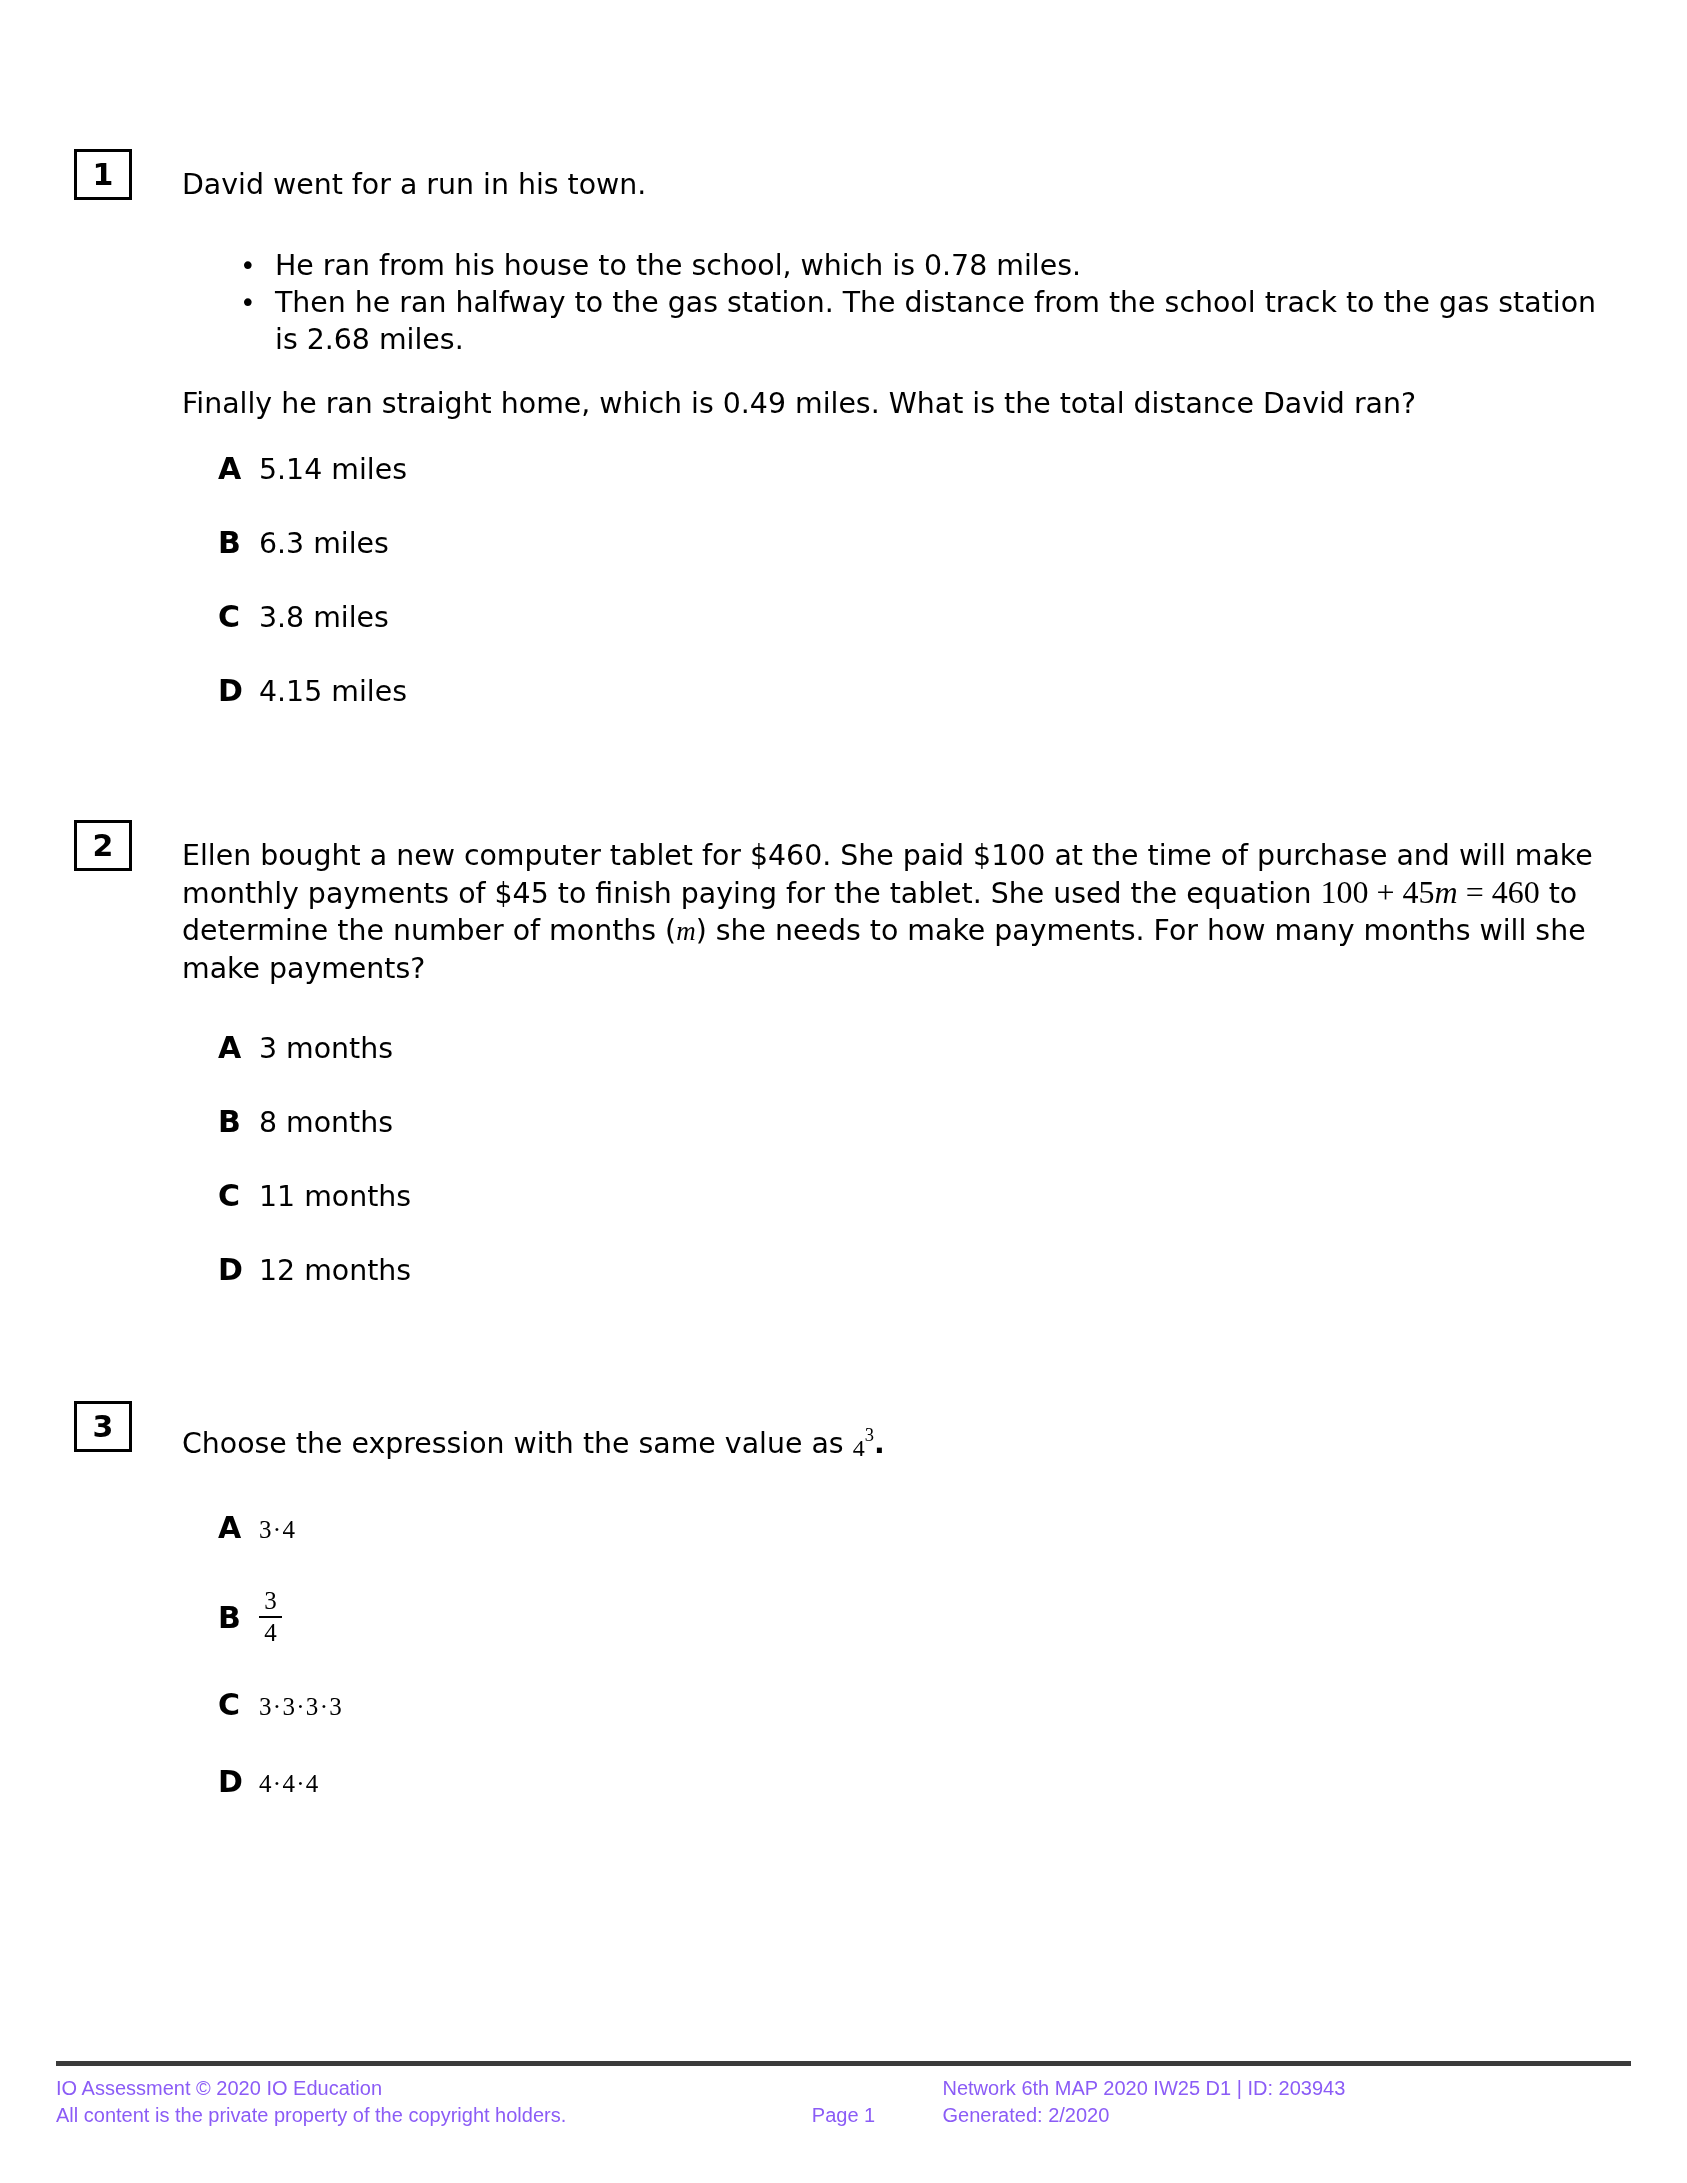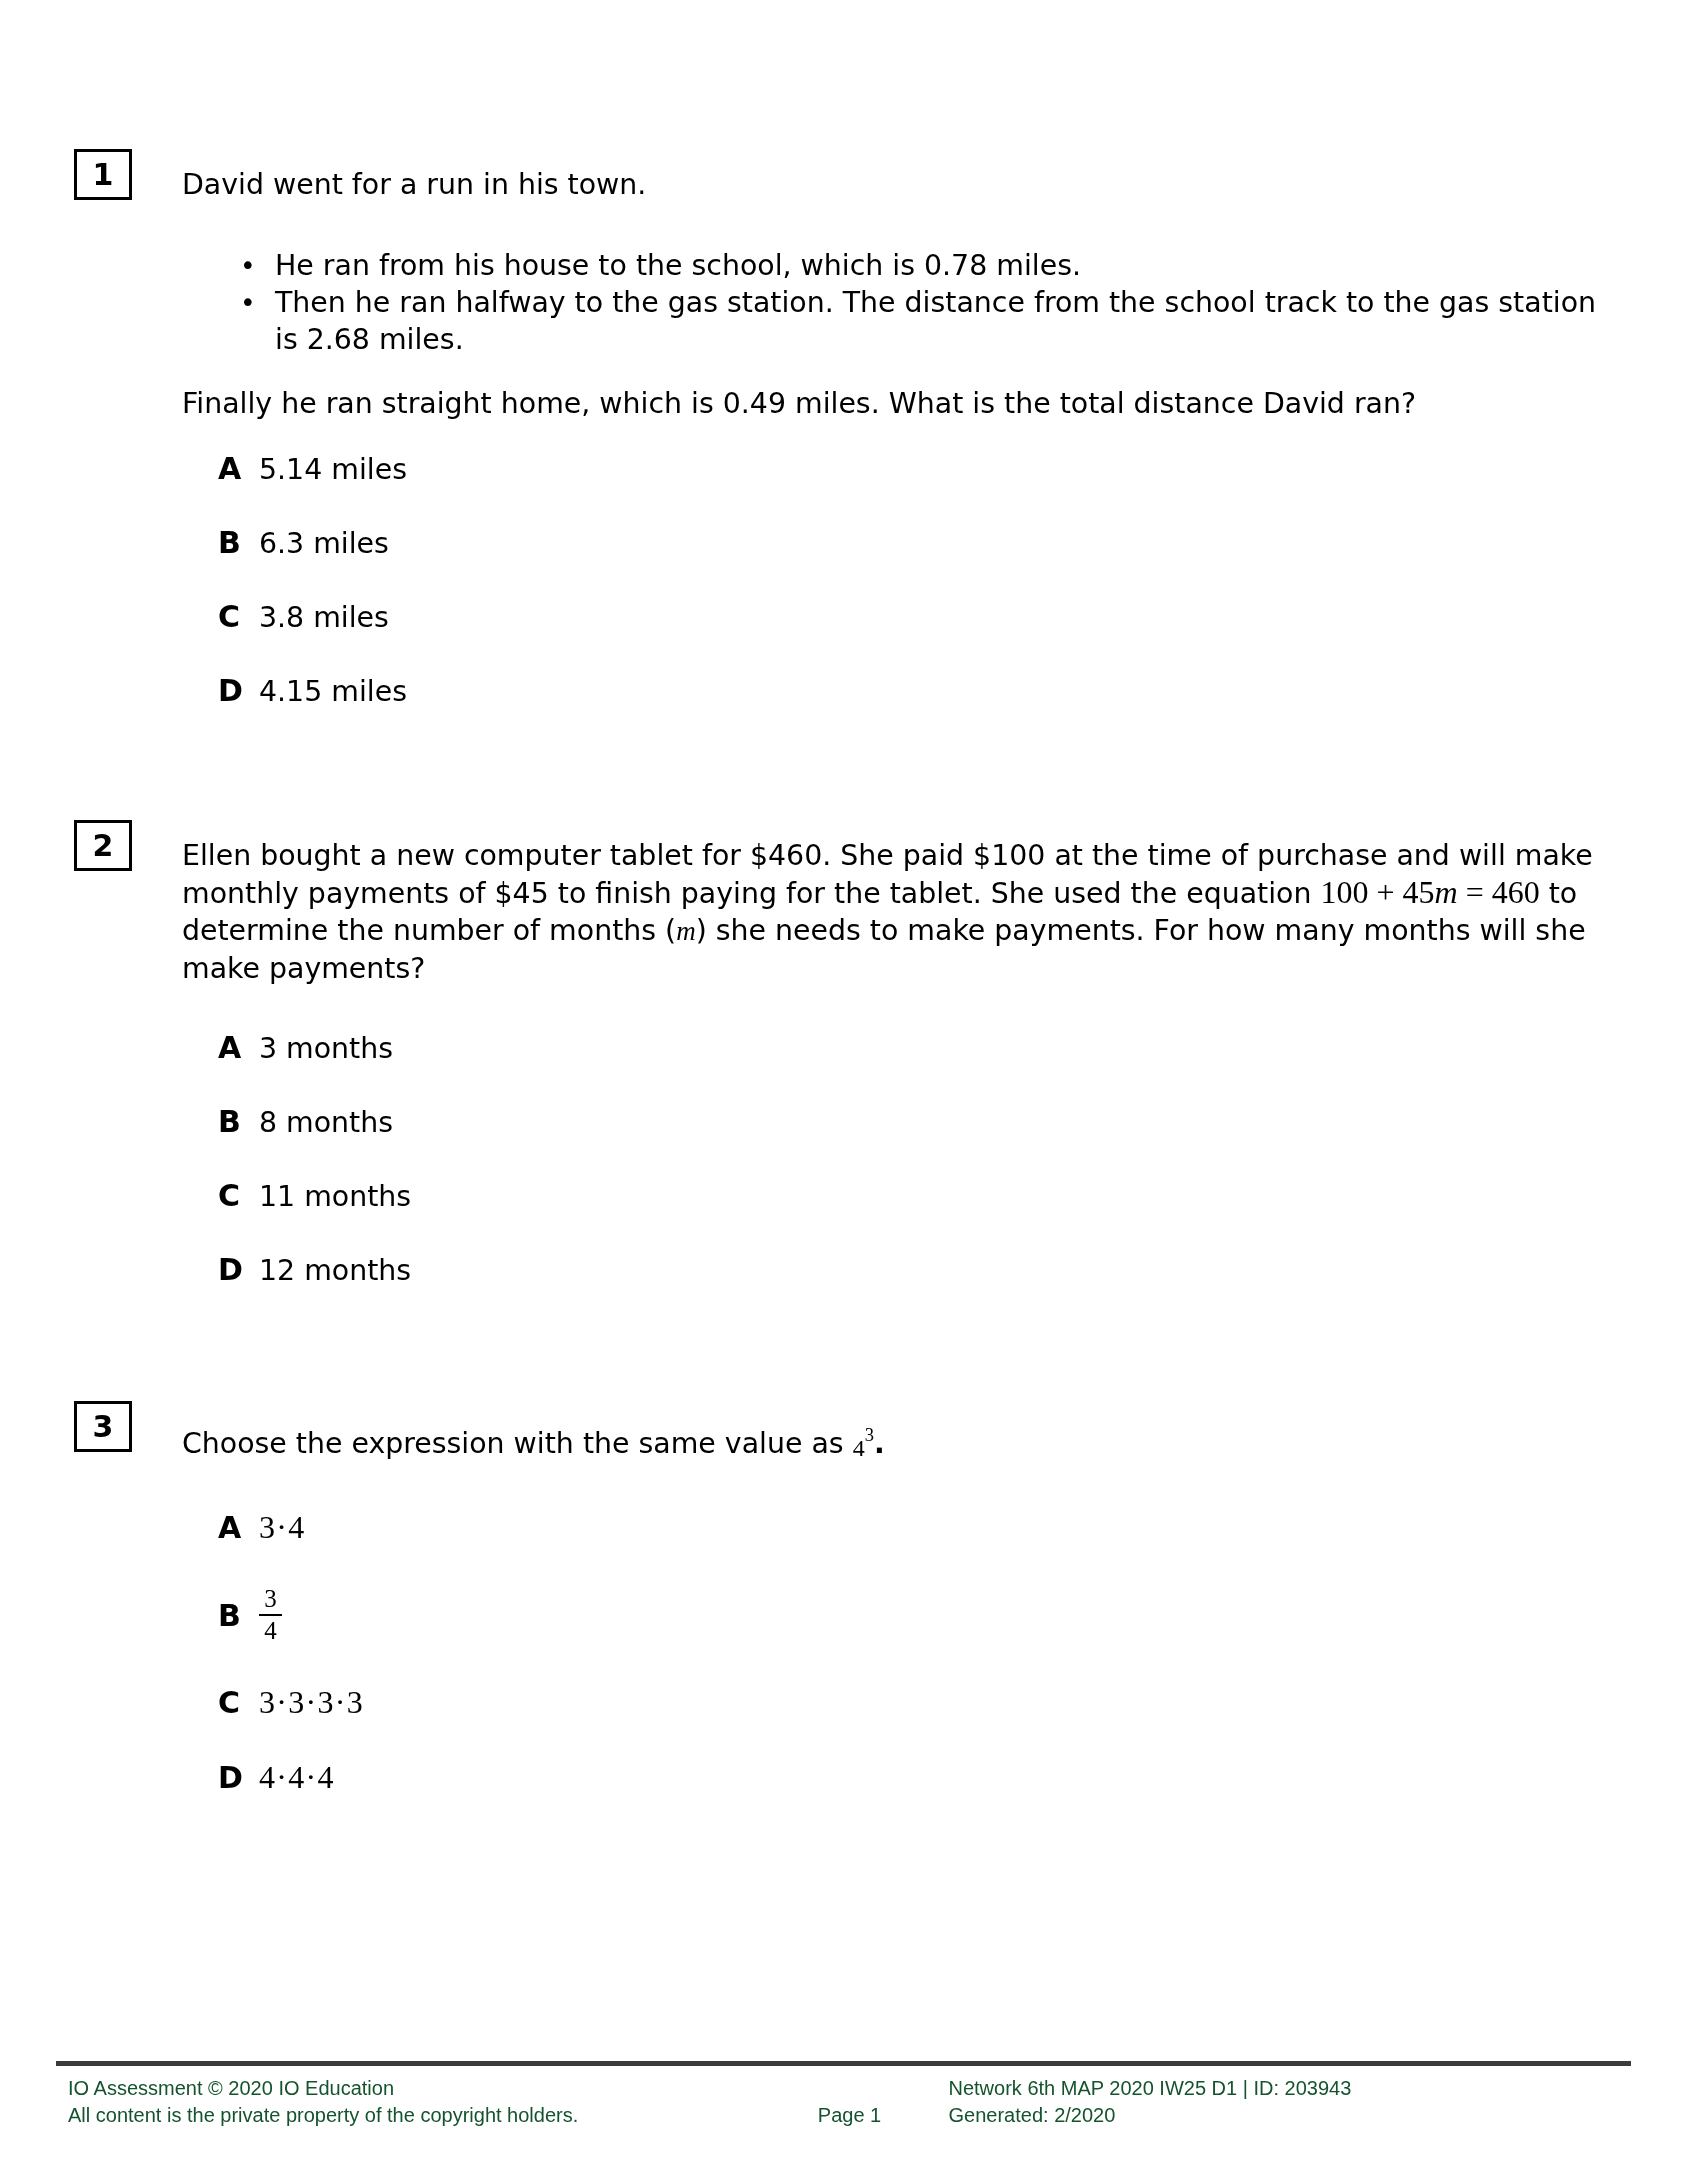--- a/index.html
+++ b/index.html
@@ -48,45 +48,45 @@
   .q2 .options { margin-top:42px; }
   .q3 .options { margin-top:42px; }
   .opt { display:flex; align-items:baseline; padding-left:36px; margin-top:36px; }
   .opt:first-child { margin-top:0; }
   .q3 .opt { margin-top:38px; }
   .opt-letter { flex:none; width:41px; font-weight:bold; font-size:30px; line-height:37px; }
   .opt-text { }
   .equation { font-family:"Liberation Serif","DejaVu Serif",serif; font-size:32px; }
   .eq-var { font-style:italic; }
   .var-italic { font-family:"Liberation Serif","DejaVu Serif",serif; font-style:italic; font-size:27px; }
-  .expr { font-family:"Liberation Serif","DejaVu Serif",serif; font-size:32px; letter-spacing:1.3px; }
+  .expr { font-family:"Liberation Serif","DejaVu Serif",serif; font-size:25px; letter-spacing:1.3px; }
   .pow-base { font-family:"Liberation Serif","DejaVu Serif",serif; font-size:24px; vertical-align:-4px; }
   .pow-exp  { font-family:"Liberation Serif","DejaVu Serif",serif; font-size:18.5px; vertical-align:10.6px; }
   .stem-period { font-weight:bold; }
 
   .opt-frac { align-items:center; }
   .frac {
     display:inline-flex; flex-direction:column; align-items:center;
     font-family:"Liberation Serif","DejaVu Serif",serif;
     font-size:25px; line-height:30px;
   }
   .frac-num { padding:0 5.3px; }
   .frac-den { padding:0 5.3px; border-top:2px solid #000; }
 
   
   .footer-rule {
     position:absolute; left:56px; right:56px; top:2061px;
     height:5.3px; background:#3b3b3b;
   }
   .footer {
-    position:absolute; left:68px; right:56px; top:2075px;
+    position:absolute; left:56px; right:56px; top:2075px;
     display:flex; align-items:flex-start;
     font-family:"Liberation Sans","DejaVu Sans",sans-serif;
     font-size:20px; line-height:27px;
-    color:#14532d;
+    color:#8b5cf6;
   }
   .footer-left  { flex:1; text-align:left; }
   .footer-center{ width:198px; text-align:center; align-self:flex-end; }
   .footer-right { flex:1; }
 </style>
 </head>
 <body>
 
 <div class="page">
 

